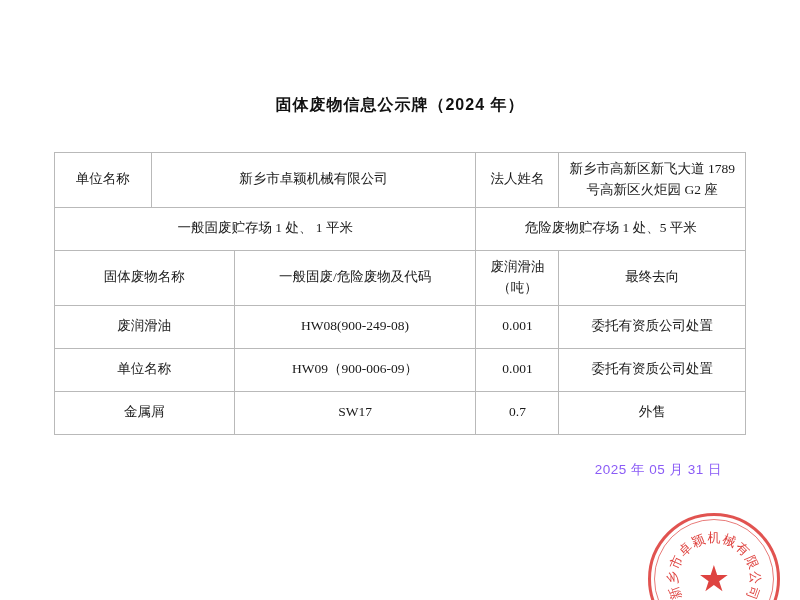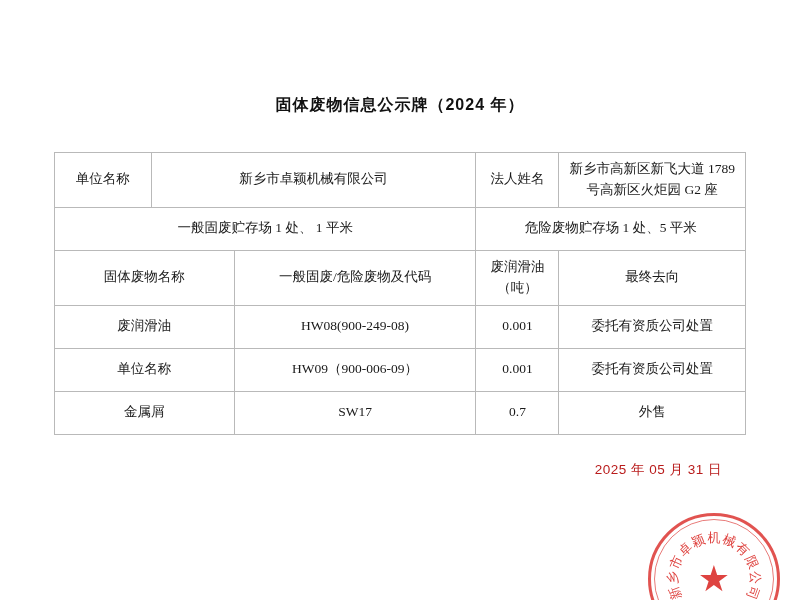--- a/index.html
+++ b/index.html
@@ -57,21 +57,21 @@
   .r1 td { height: 48px; }
   .row-title { white-space: nowrap; }
   .date-line {
     margin: 26px auto 0 auto;
     width: 692px;
     text-align: right;
     font-size: 13.5px;
     letter-spacing: 0.5px;
     padding-right: 24px;
     box-sizing: border-box;
-    color: #b91c1c;
+    color: #8b5cf6;
   }
   
   .seal {
     position: absolute;
     left: 648px;
     top: 418px;
     width: 132px;
     height: 132px;
     pointer-events: none;
   }

